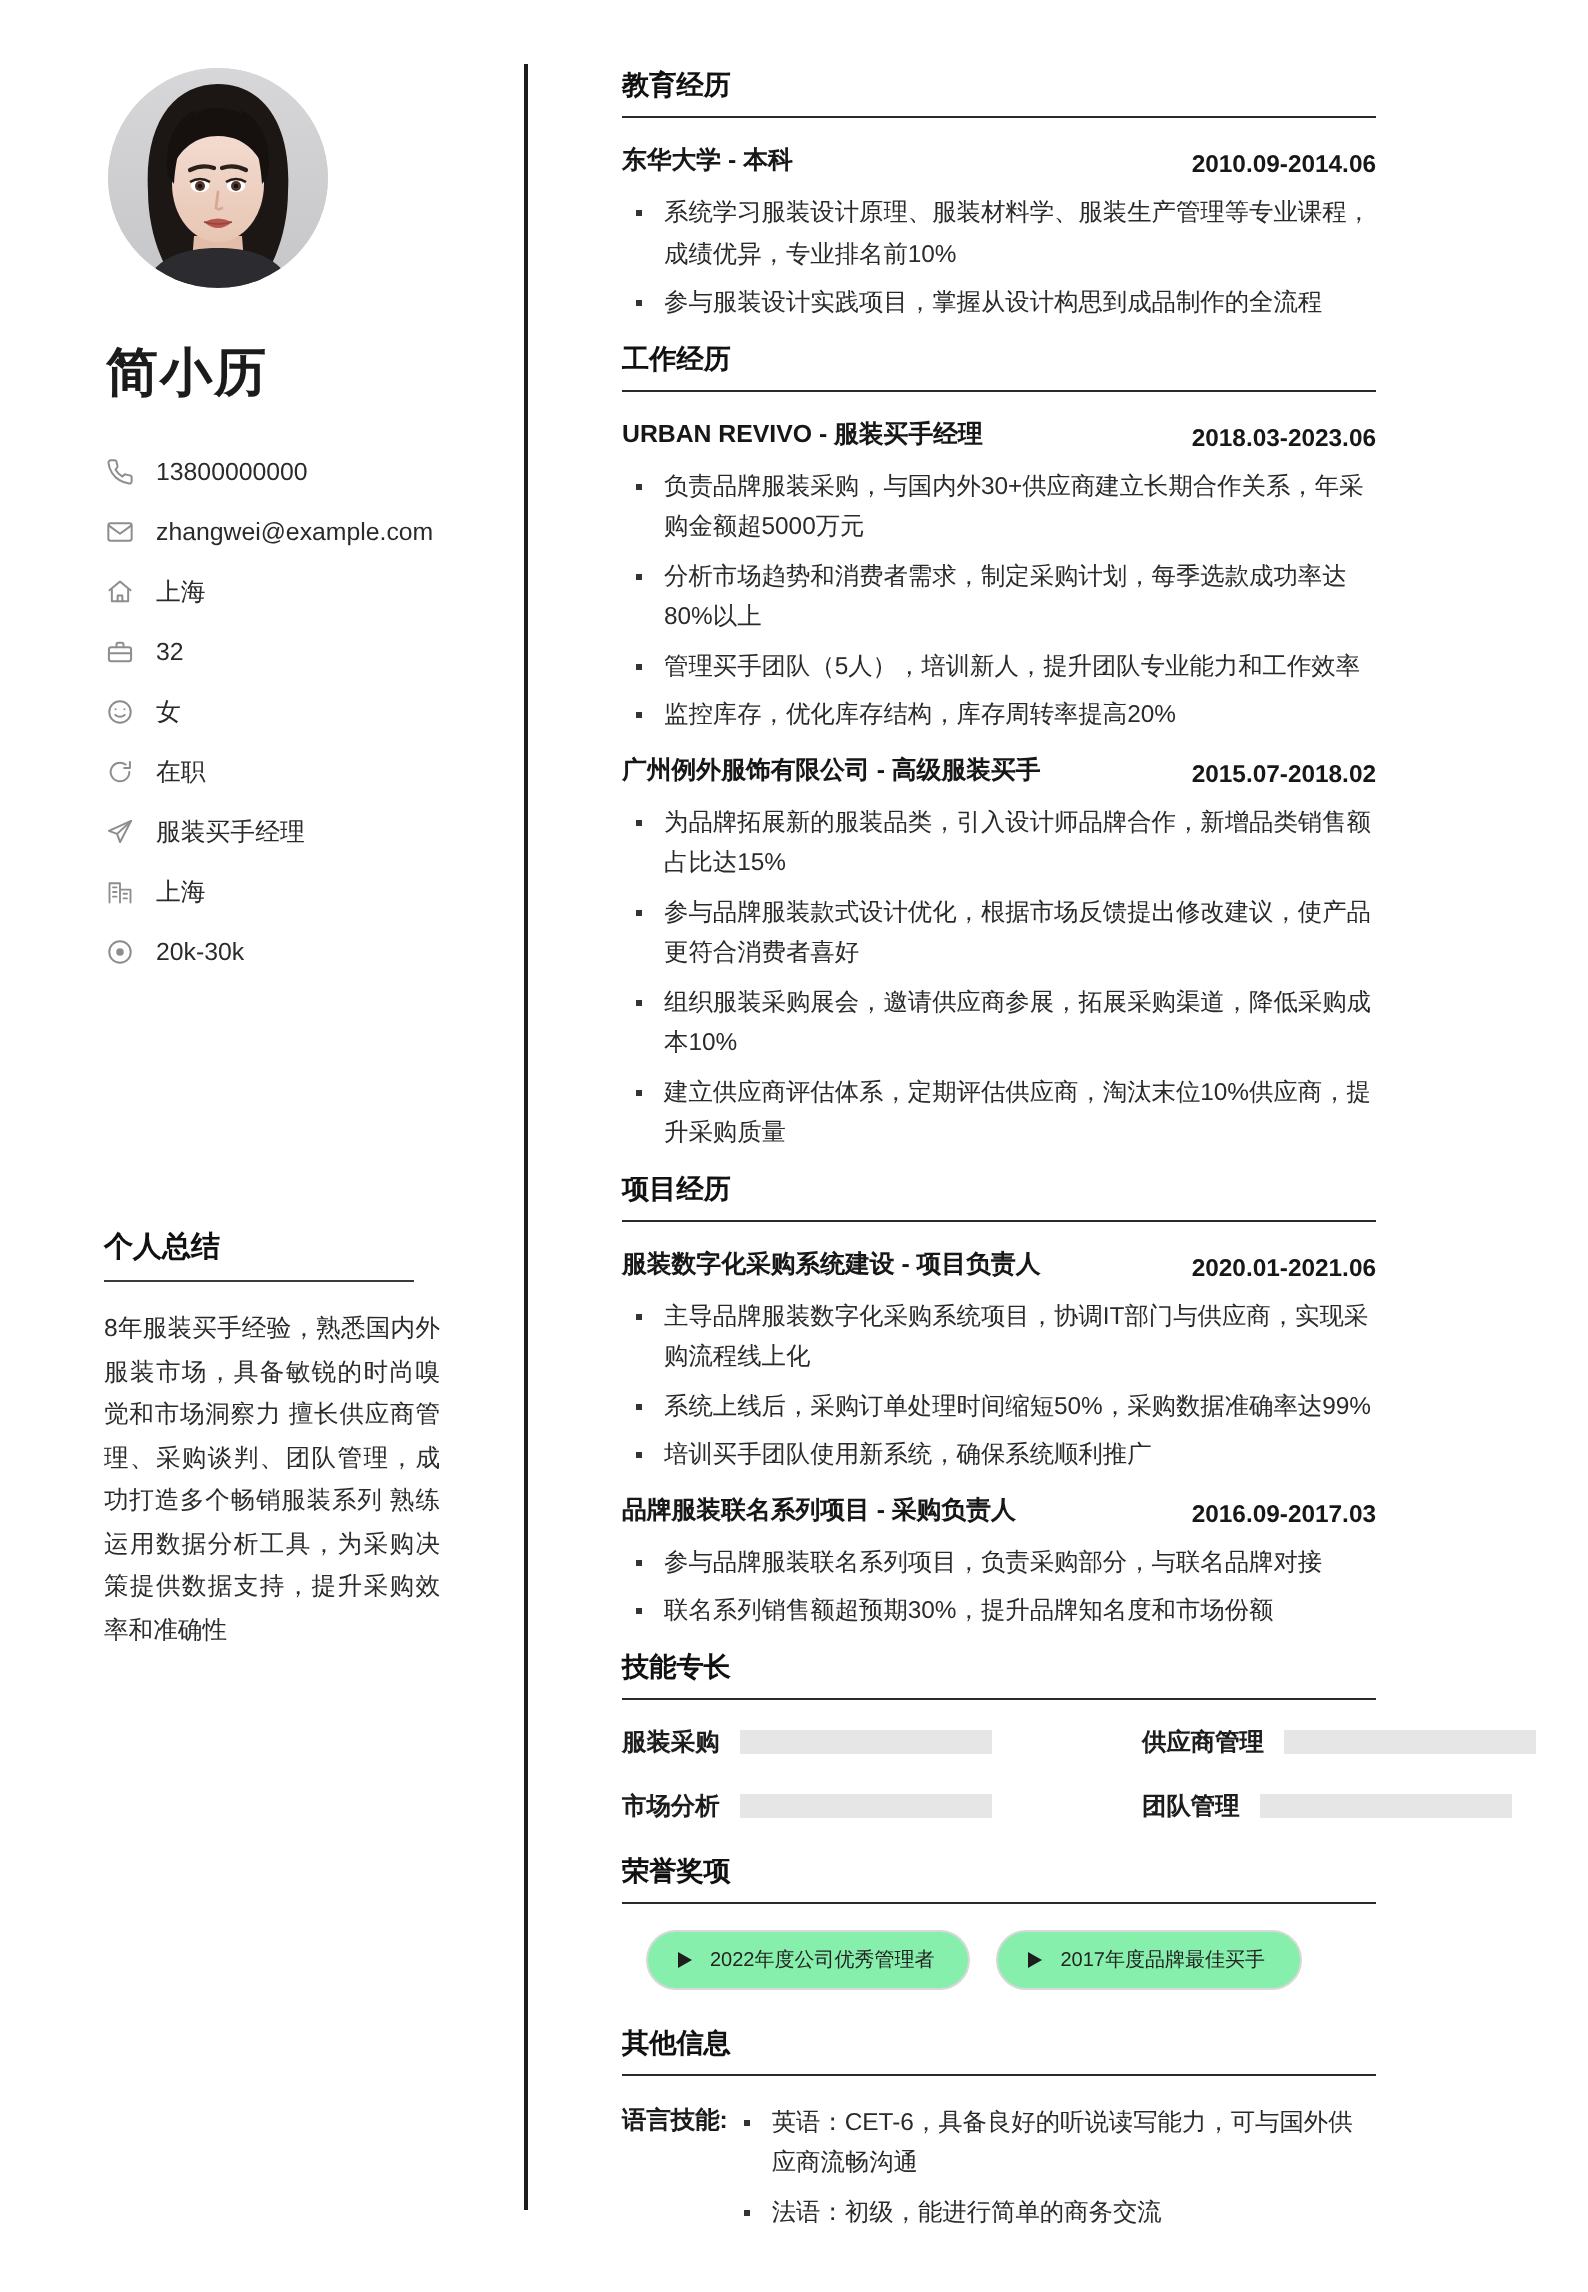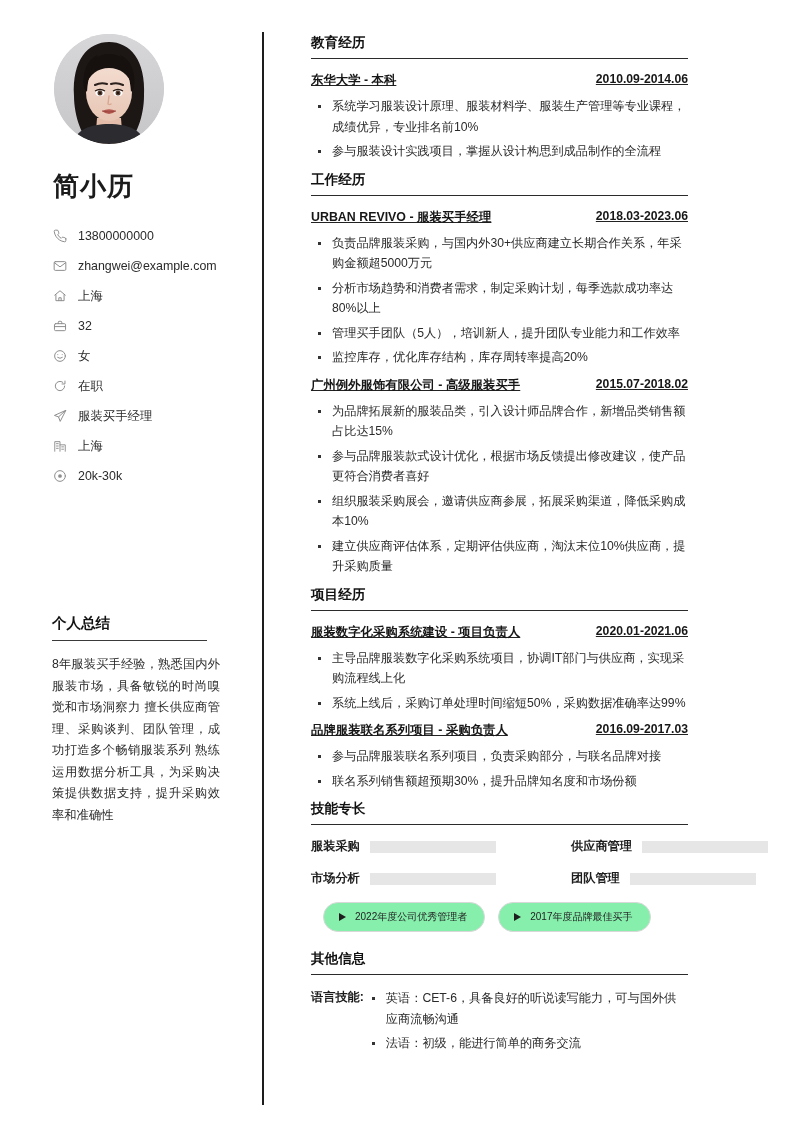--- a/index.html
+++ b/index.html
@@ -113,23 +113,22 @@
     font-weight: bold;
     color: #111111;
     padding-bottom: 6px;
     border-bottom: 1.5px solid #2b2b2b;
     margin-bottom: 13px;
   }
   .entry { margin-bottom: 9px; }
   .entry-head {
     display: flex;
     justify-content: space-between;
-    align-items: flex-start;
+    align-items: flex-end;
     margin-bottom: 7px;
-    text-decoration: underline;
   }
   .entry-title {
     font-size: 12.4px;
     font-weight: bold;
     color: #171717;
   }
   .entry-date {
     font-size: 12.2px;
     font-weight: bold;
     color: #171717;
@@ -474,20 +473,21 @@
       <div class="section-head">项目经历</div>
 
       <div class="entry">
         <div class="entry-head">
           <span class="entry-title">服装数字化采购系统建设 - 项目负责人</span>
           <span class="entry-date">2020.01-2021.06</span>
         </div>
         <ul class="bullets">
           <li>主导品牌服装数字化采购系统项目，协调IT部门与供应商，实现采购流程线上化</li>
           <li>系统上线后，采购订单处理时间缩短50%，采购数据准确率达99%</li>
+          <li>培训买手团队使用新系统，确保系统顺利推广</li>
         </ul>
       </div>
 
       <div class="entry">
         <div class="entry-head">
           <span class="entry-title">品牌服装联名系列项目 - 采购负责人</span>
           <span class="entry-date">2016.09-2017.03</span>
         </div>
         <ul class="bullets">
           <li>参与品牌服装联名系列项目，负责采购部分，与联名品牌对接</li>
@@ -525,20 +525,21 @@
           <span class="skill-name">团队管理</span>
           <span class="skill-track">
             <span class="skill-fill" id="skill-fill-3" style="width: 72%;"></span>
           </span>
         </div>
 
       </div>
     </section>
 
     <section class="section">
+      <div class="section-head">荣誉奖项</div>
       <div class="awards-row">
         <span class="award-chip">
           <span class="tri"></span>
           <span>2022年度公司优秀管理者</span>
         </span>
         <span class="award-chip">
           <span class="tri"></span>
           <span>2017年度品牌最佳买手</span>
         </span>
       </div>

